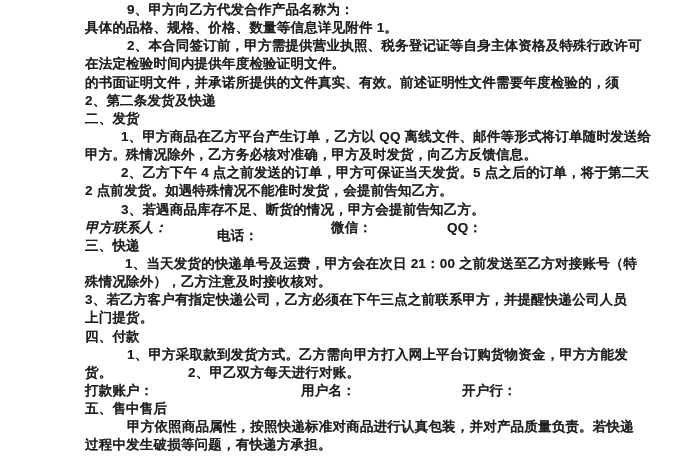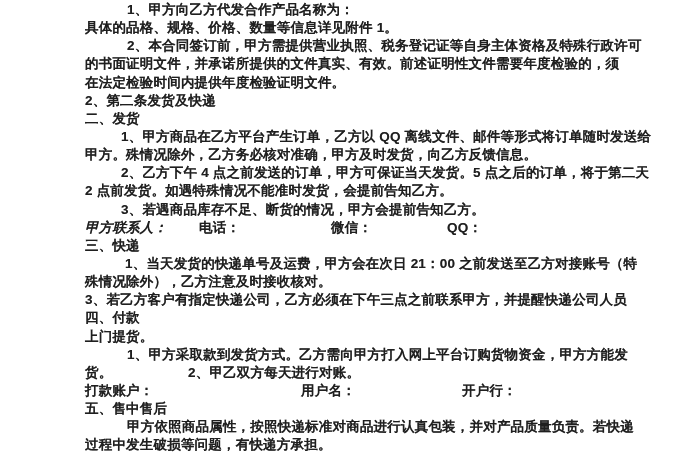--- a/index.html
+++ b/index.html
@@ -36,44 +36,44 @@
     position: absolute;
     top: 0;
     white-space: nowrap;
   }
 </style>
 </head>
 <body>
 
 <div class="screen">
   <div class="doc-page">
-      <div class="line" style="padding-left: 42px;">1、甲方向乙方代发合作产品名称为：</div>
+      <div class="line" style="padding-left: 42px;">9、甲方向乙方代发合作产品名称为：</div>
       <div class="line">具体的品格、规格、价格、数量等信息详见附件 1。</div>
       <div class="line" style="padding-left: 42px;">2、本合同签订前，甲方需提供营业执照、税务登记证等自身主体资格及特殊行政许可</div>
+      <div class="line">在法定检验时间内提供年度检验证明文件。</div>
       <div class="line">的书面证明文件，并承诺所提供的文件真实、有效。前述证明性文件需要年度检验的，须</div>
-      <div class="line">在法定检验时间内提供年度检验证明文件。</div>
       <div class="line">2、第二条发货及快递</div>
       <div class="line">二、发货</div>
       <div class="line" style="padding-left: 36px;">1、甲方商品在乙方平台产生订单，乙方以 QQ 离线文件、邮件等形式将订单随时发送给</div>
       <div class="line">甲方。殊情况除外，乙方务必核对准确，甲方及时发货，向乙方反馈信息。</div>
       <div class="line" style="padding-left: 36px;">2、乙方下午 4 点之前发送的订单，甲方可保证当天发货。5 点之后的订单，将于第二天</div>
       <div class="line">2 点前发货。如遇特殊情况不能准时发货，会提前告知乙方。</div>
       <div class="line" style="padding-left: 36px;">3、若遇商品库存不足、断货的情况，甲方会提前告知乙方。</div>
       <div class="line">
         <span class="seg" style="left: 0px; font-style: italic;">甲方联系人：</span>
-        <span class="seg" style="left: 114px;">电话：</span>
+        <span class="seg" style="left: 132px; margin-top: 8px;">电话：</span>
         <span class="seg" style="left: 246px;">微信：</span>
         <span class="seg" style="left: 362px;">QQ：</span>
       </div>
       <div class="line">三、快递</div>
       <div class="line" style="padding-left: 40px;">1、当天发货的快递单号及运费，甲方会在次日 21：00 之前发送至乙方对接账号（特</div>
       <div class="line">殊情况除外），乙方注意及时接收核对。</div>
       <div class="line">3、若乙方客户有指定快递公司，乙方必须在下午三点之前联系甲方，并提醒快递公司人员</div>
+      <div class="line">上门提货。</div>
       <div class="line">四、付款</div>
-      <div class="line">上门提货。</div>
       <div class="line" style="padding-left: 42px;">1、甲方采取款到发货方式。乙方需向甲方打入网上平台订购货物资金，甲方方能发</div>
       <div class="line">
         <span class="seg" style="left: 0px;">货。</span>
         <span class="seg" style="left: 70px; margin-left: 33px;">2、甲乙双方每天进行对账。</span>
       </div>
       <div class="line">
         <span class="seg" style="left: 0px;">打款账户：</span>
         <span class="seg" style="left: 216px;">用户名：</span>
         <span class="seg" style="left: 377px; font-family: Liberation Serif, serif;">开户行：</span>
       </div>

